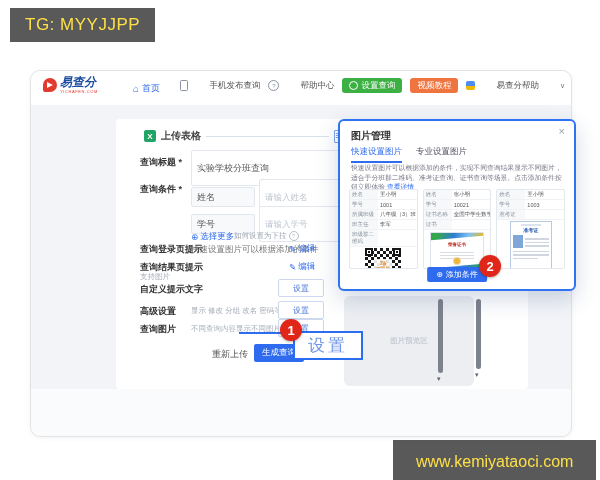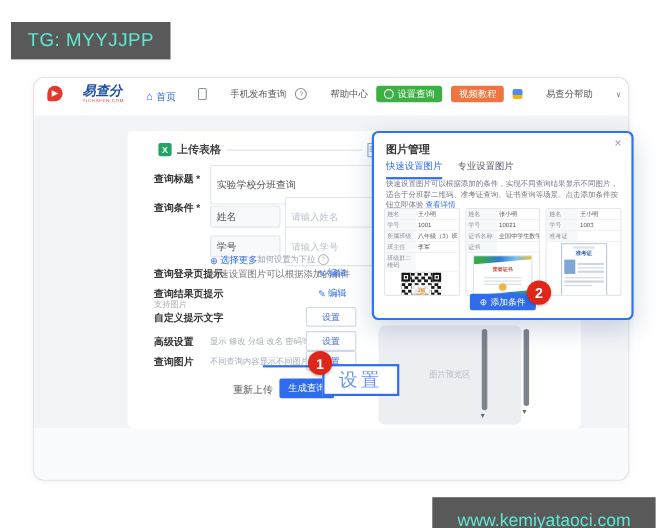--- a/index.html
+++ b/index.html
@@ -1,32 +1,32 @@
 <!DOCTYPE html>
 <html><head>
 <meta charset="utf-8">
 <style>
   html,body{margin:0;padding:0;background:#fff;}
   body{width:600px;height:480px;position:relative;overflow:hidden;
        font-family:"Liberation Sans","DejaVu Sans",sans-serif;-webkit-font-smoothing:antialiased;}
 
   
-  .dark-badge{position:absolute;background:#595959;color:#5eead4;display:flex;align-items:center;margin-top:12px;}
+  .dark-badge{position:absolute;background:#595959;color:#fde047;display:flex;align-items:center;}
   #tg{left:10px;top:8px;height:34px;padding:0 15px;font-size:17px;letter-spacing:.5px;}
   #wm{left:393px;top:440px;height:44px;padding:0 23px;font-size:16px;}
 
   
   .shot{position:absolute;left:30px;top:70px;width:540px;height:365px;background:#fff;
         border:1px solid #e3e3e3;border-radius:10px;box-shadow:0 1px 5px rgba(0,0,0,.05);}
   .content{position:absolute;left:0;top:34px;right:0;bottom:0;background:#f2f4f7;border-radius:0 0 10px 10px;}
   .footer-strip{position:absolute;left:0;top:318px;right:0;bottom:0;background:#fafbfc;border-radius:0 0 10px 10px;}
 
   
   .hd{position:absolute;left:0;top:0;right:0;height:34px;background:#fff;border-radius:10px 10px 0 0;}
-  .logo{position:absolute;left:12px;top:5px;display:flex;align-items:center;gap:18px;}
+  .logo{position:absolute;left:12px;top:5px;display:flex;align-items:center;gap:3px;}
   .logo-icon{width:14px;height:14px;background:#e23a2e;border-radius:50% 50% 50% 2px;position:relative;flex-shrink:0;}
   .logo-icon::before{content:"";position:absolute;left:4px;top:4px;width:0;height:0;
         border-left:6px solid #fff;border-top:3px solid transparent;border-bottom:3px solid transparent;}
   .logo-zh{font-size:12px;font-weight:bold;font-style:italic;color:#1d4ea0;line-height:1.05;}
   .logo-sub{font-size:4px;color:#e23a2e;letter-spacing:.6px;}
   .home{position:absolute;left:102px;top:11px;display:flex;align-items:center;gap:3px;color:#2f6bef;font-size:9px;}
   .home-icon{font-size:10px;line-height:1;color:#2f6bef;}
   .hd-right{position:absolute;right:6px;top:7px;display:flex;align-items:center;gap:8px;}
   .hd-item{display:flex;align-items:center;gap:21px;font-size:8.5px;color:#555;}
   .phone-icon{width:6px;height:9px;border:1px solid #8a93a3;border-radius:1.5px;}

